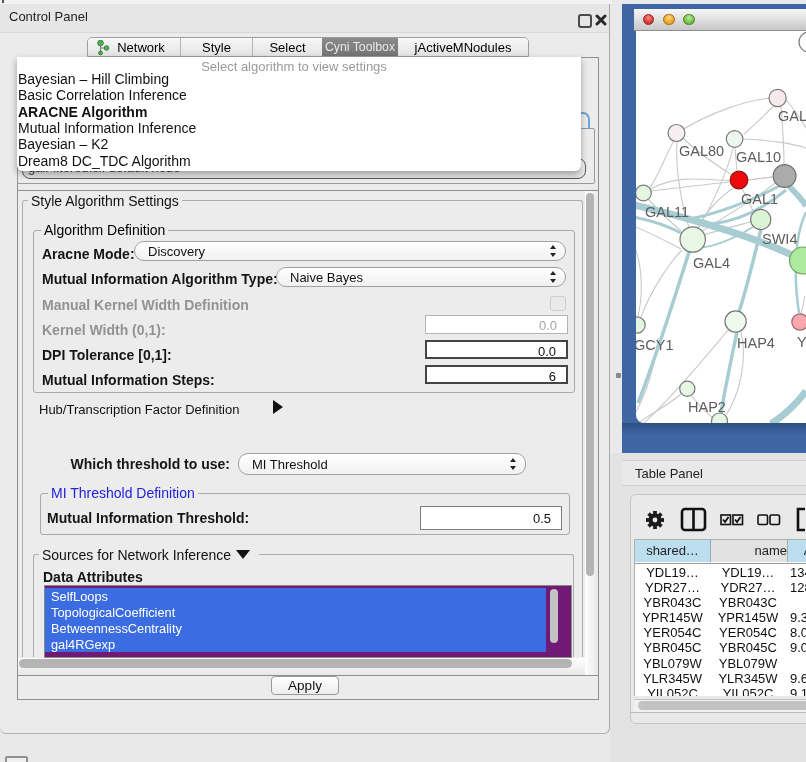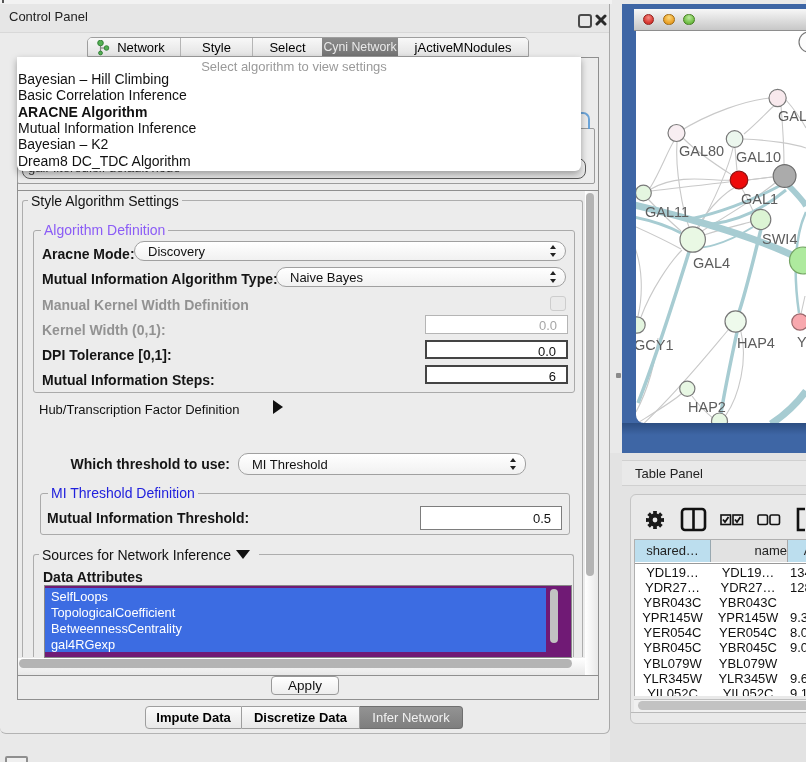--- a/index.html
+++ b/index.html
@@ -33,21 +33,21 @@
       <g stroke="#2a2a2a" stroke-width="3" stroke-linecap="round">
         <line x1="2" y1="2" x2="10" y2="10"></line>
         <line x1="10" y1="2" x2="2" y2="10"></line>
       </g>
     </svg>
 
   <div class="abs" style="left:87px;top:33px;height:20px;display:flex;font-size:13px;border:1px solid #9e9e9e;border-radius:5px 5px 0 0;box-sizing:border-box;overflow:hidden;white-space:nowrap;">
     <div style="width:92px;background:linear-gradient(#f8f8f8,#e3e3e3);text-align:center;line-height:19px;padding-left:14px;box-sizing:border-box;">Network</div>
     <div style="width:72px;background:linear-gradient(#f8f8f8,#e3e3e3);border-left:1px solid #b5b5b5;text-align:center;line-height:19px;box-sizing:border-box;">Style</div>
     <div style="width:70px;background:linear-gradient(#f8f8f8,#e3e3e3);border-left:1px solid #b5b5b5;text-align:center;line-height:19px;box-sizing:border-box;">Select</div>
-    <div style="width:76px;background:linear-gradient(#8b8b8b,#747474);text-align:center;line-height:19px;color:#e9e9e9;font-size:12.3px;box-sizing:border-box;">Cyni Network</div>
+    <div style="width:76px;background:linear-gradient(#8b8b8b,#747474);text-align:center;line-height:19px;color:#e9e9e9;font-size:12.3px;box-sizing:border-box;">Cyni Toolbox</div>
     <div style="width:130px;background:linear-gradient(#f8f8f8,#e3e3e3);text-align:center;line-height:19px;box-sizing:border-box;">jActiveMNodules</div>
   </div>
 
   <svg class="abs" style="left:97px;top:36px;" width="14" height="16" viewBox="0 0 14 16">
     <line x1="3.5" y1="3.5" x2="3.5" y2="12.5" stroke="#888" stroke-width="1.2"></line>
     <line x1="3.5" y1="8" x2="9" y2="8" stroke="#888" stroke-width="1.2"></line>
     <circle cx="3.5" cy="3" r="2.8" fill="#55b055" stroke="#2e7d32" stroke-width="0.9"></circle>
     <circle cx="9.5" cy="8" r="2.3" fill="#55b055" stroke="#2e7d32" stroke-width="0.9"></circle>
     <circle cx="3.5" cy="13" r="1.9" fill="#55b055" stroke="#2e7d32" stroke-width="0.9"></circle>
   </svg>
@@ -59,21 +59,21 @@
   <div class="abs" style="left:22px;top:154px;width:564px;height:21px;background:linear-gradient(#ffffff,#e2e2e2);border:1.5px solid #5a5a5a;border-radius:8px;box-sizing:border-box;">
     <div style="position:absolute;left:5px;top:1px;font-size:13px;color:#3a3a3a;">galFiltered.sif default node</div>
   </div>
 
   <div class="abs" style="left:17px;top:186px;width:582px;height:486px;border:1px solid #8f8f8f;background:#ececec;box-sizing:border-box;"></div>
 
   <div class="abs" style="left:22px;top:196px;width:559px;height:456px;border:1px solid #adadad;border-bottom:none;border-radius:3px 3px 0 0;"></div>
   <div class="abs" style="left:28px;top:189px;background:#ececec;padding:0 3px;font-size:14px;color:#111;">Style Algorithm Settings</div>
 
   <div class="titled" style="left:33px;top:226px;width:540px;height:161px;">
-      <span style="color:#8b5cf6;">Algorithm Definition</span>
+      <span style="color:#000000;">Algorithm Definition</span>
     </div>
 
   <div class="abs lbl" style="left:42px;top:242px;">Aracne Mode:</div>
   <div class="combo" style="left:134px;top:237px;width:432px;height:20px;">
       <div class="ct">Discovery</div>
       <div class="spin"></div>
     </div>
 
   <div class="abs lbl" style="left:42px;top:267px;">Mutual Information Algorithm Type:</div>
   <div class="combo" style="left:276px;top:263px;width:290px;height:20px;">
@@ -121,25 +121,20 @@
   </div>
 
   <div class="abs" style="left:585px;top:187px;width:13px;height:484px;background:linear-gradient(90deg,#ffffff,#e8e8e8);"></div>
   <div class="abs" style="left:586px;top:189px;width:8px;height:383px;background:#b4b4b4;border-radius:4px;"></div>
 
   <div class="abs" style="left:18px;top:654px;width:567px;height:17px;background:linear-gradient(#ffffff,#e8e8e8);"></div>
   <div class="abs" style="left:19px;top:655px;width:553px;height:9px;background:#b4b4b4;border-radius:4.5px;"></div>
 
   <div class="abs" style="left:271px;top:672px;width:68px;height:19px;background:linear-gradient(#ffffff,#ededed);border:1px solid #9a9a9a;border-radius:4px;box-sizing:border-box;text-align:center;font-size:13.5px;line-height:17px;color:#111;">Apply</div>
 
-  <div class="abs" style="left:145px;top:702px;height:23px;display:flex;font-size:13px;">
-    <div style="width:97px;background:linear-gradient(#fbfbfb,#e8e8e8);border:1px solid #9e9e9e;border-radius:4px 0 0 4px;box-sizing:border-box;text-align:center;line-height:21px;font-weight:bold;">Impute Data</div>
-    <div style="width:118px;background:linear-gradient(#fbfbfb,#e8e8e8);border:1px solid #9e9e9e;border-left:none;box-sizing:border-box;text-align:center;line-height:21px;font-weight:bold;">Discretize Data</div>
-    <div style="width:103px;background:linear-gradient(#939393,#7e7e7e);border:1px solid #6f6f6f;border-left:none;border-radius:0 4px 4px 0;box-sizing:border-box;text-align:center;line-height:21px;color:#f2f2f2;">Infer Network</div>
-  </div>
 </div>
 
 <div class="abs" style="left:17px;top:57px;width:564px;height:114px;background:#fff;border-radius:0 0 6px 6px;box-shadow:0 3px 7px rgba(0,0,0,0.35);z-index:30;">
   <div style="position:absolute;left:0;top:2px;width:554px;text-align:center;font-size:13px;color:#9a9a9a;">Select algorithm to view settings</div>
   <div style="position:absolute;left:1px;top:14px;font-size:14px;color:#111;line-height:16.35px;white-space:nowrap;">Bayesian – Hill Climbing<br>Basic Correlation Inference<br><b>ARACNE Algorithm</b><br>Mutual Information Inference<br>Bayesian – K2<br>Dream8 DC_TDC Algorithm</div>
 </div>
 
 <div class="abs" style="left:5px;top:756px;width:19px;height:10px;background:#f0f0f0;border:2px solid #8f8f8f;border-radius:2px;"></div>
 
 <div class="abs" style="left:616px;top:373px;width:5px;height:5px;background:#8a8a8a;border-radius:1px;"></div>

